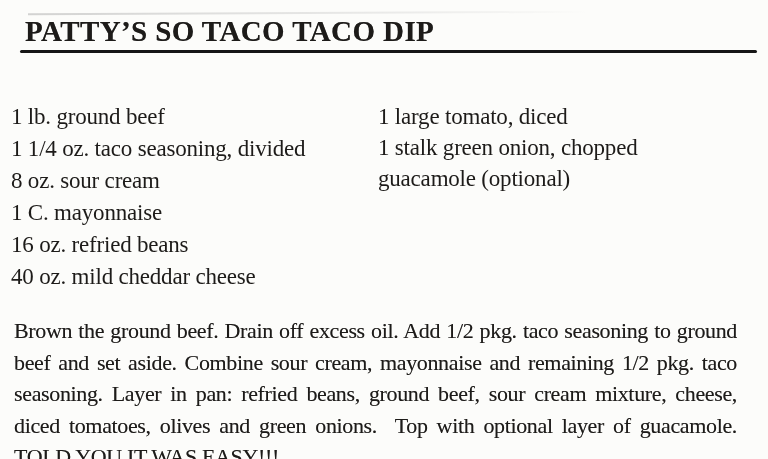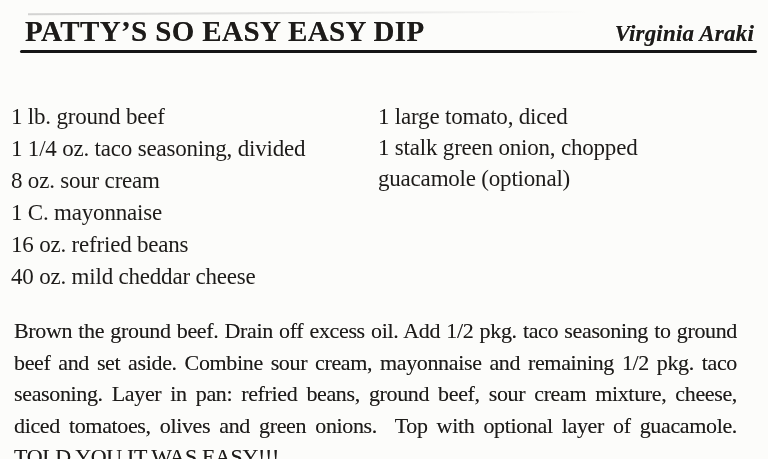--- a/index.html
+++ b/index.html
@@ -81,22 +81,21 @@
     white-space: pre-wrap;
     text-shadow: 0 0 0.3px rgba(0,0,0,.4);
   }
 </style>
 </head>
 <body>
 
 <div class="scan-artifact"></div>
 
 <div class="header">
-  <span class="title">PATTY’S SO EASY EASY DIP</span>
-  <span class="author">Virginia Araki</span>
+  <span class="title">PATTY’S SO TACO TACO DIP</span>
 </div>
 <div class="header-rule"></div>
 
 <div class="ingredients">
   <ul class="col-left">
     <li>1 lb. ground beef</li>
     <li>1 1/4 oz. taco seasoning, divided</li>
     <li>8 oz. sour cream</li>
     <li>1 C. mayonnaise</li>
     <li>16 oz. refried beans</li>

